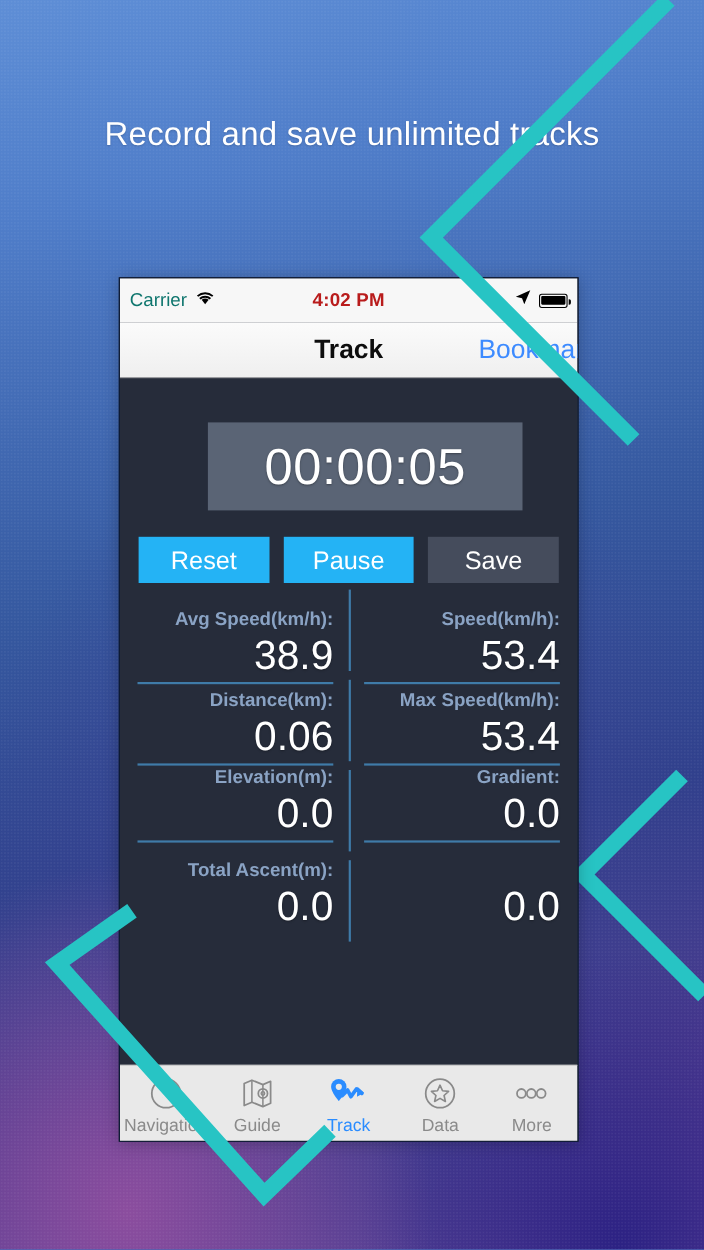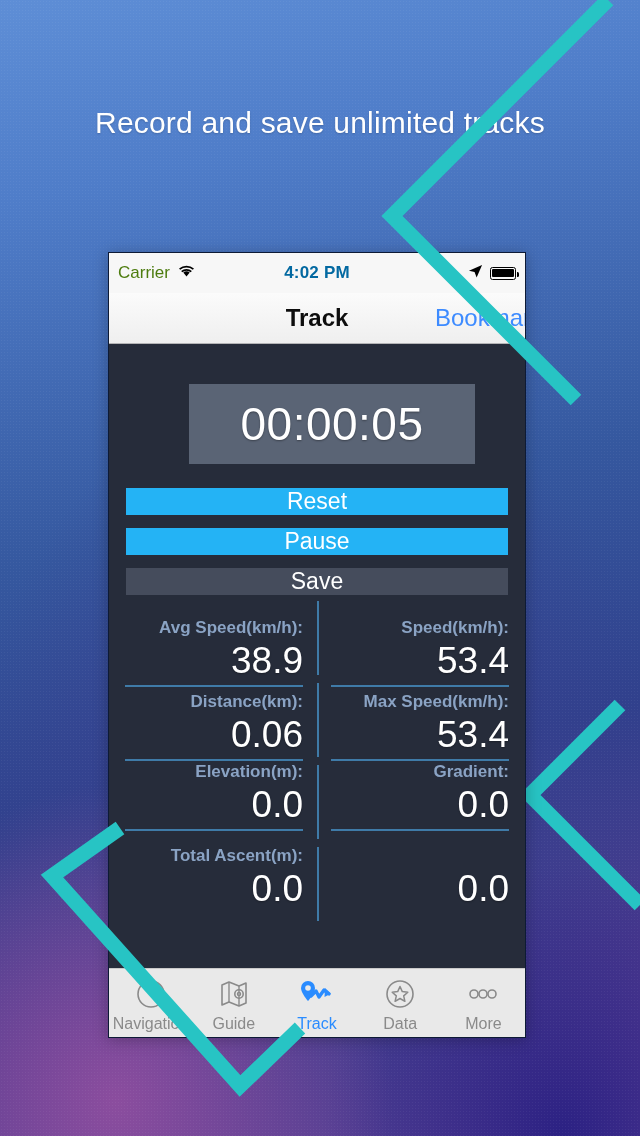--- a/index.html
+++ b/index.html
@@ -25,45 +25,45 @@
     text-shadow:0 1px 2px rgba(0,0,0,.18);}
   
   svg.deco{position:absolute;inset:0;width:640px;height:1136px;pointer-events:none;}
   
   #phone{position:absolute;left:108px;top:252px;width:418px;height:786px;
     background:#262c3a;border:1px solid #0d1a35;box-sizing:border-box;
     box-shadow:0 2px 14px rgba(0,0,0,.25);overflow:hidden;}
   
   #statusbar{height:40px;background:#f7f7f7;position:relative;
     display:flex;align-items:center;padding:0 9px;box-sizing:border-box;}
-  #carrier{font-size:17px;color:#4d7c0f;}
+  #carrier{font-size:17px;color:#0f766e;}
   .wifi{margin-left:7px;display:inline-block;}
   #clock{position:absolute;left:0;right:0;text-align:center;font-size:17px;
-    font-weight:700;color:#0369a1;letter-spacing:.2px;}
+    font-weight:700;color:#b91c1c;letter-spacing:.2px;}
   #sb-right{margin-left:auto;display:flex;align-items:center;gap:7px;z-index:2;}
   .batt{width:26px;height:13px;border:1.6px solid #000;border-radius:2.5px;
     position:relative;box-sizing:border-box;padding:1.4px;}
   .batt i{display:block;height:100%;background:#000;border-radius:1px;}
   .batt:after{content:"";position:absolute;right:-4px;top:4px;width:2.5px;height:5px;
     background:#000;border-radius:0 1.5px 1.5px 0;}
   
   #navbar{height:50px;background:linear-gradient(180deg,#fbfbfb 0%,#efefef 100%);
     border-bottom:1px solid #b4b4b6;position:relative;display:flex;align-items:center;}
   #navtitle{position:absolute;left:0;right:0;text-align:center;font-size:24px;
     font-weight:700;color:#0d0d0d;}
   #navright{position:absolute;right:-18px;font-size:24px;color:#3d8bff;
     white-space:nowrap;}
   
   #screen{height:696px;background:#262c3a;position:relative;}
   #timerwrap{padding-top:40px;display:flex;justify-content:center;}
   #timer{width:286px;height:80px;background:#5a6475;display:flex;
     align-items:center;justify-content:center;margin-left:30px;}
   #timer span{font-size:46px;color:#fff;letter-spacing:.5px;
     text-shadow:0 1px 2px rgba(0,0,0,.35);}
-  #btnrow{display:flex;gap:13px;padding:24px 17px 0 17px;flex-direction:column;}
+  #btnrow{display:flex;gap:13px;padding:24px 17px 0 17px;}
   .btn{flex:1;height:42px;display:flex;align-items:center;justify-content:center;
     font-size:23px;color:#fff;}
   .btn.blue{background:#24b3f5;}
   .btn.gray{background:#454c5c;}
   
   #stats{padding:22px 16px 0 16px;position:relative;}
   .srow{display:flex;align-items:flex-end;justify-content:space-between;}
   .cell{flex:1;text-align:right;padding:0 14px 0 0;}
   .cell.right{padding:0 0 0 14px;}
   .lbl{font-size:17px;color:#8aa3c4;font-weight:700;line-height:22px;}

